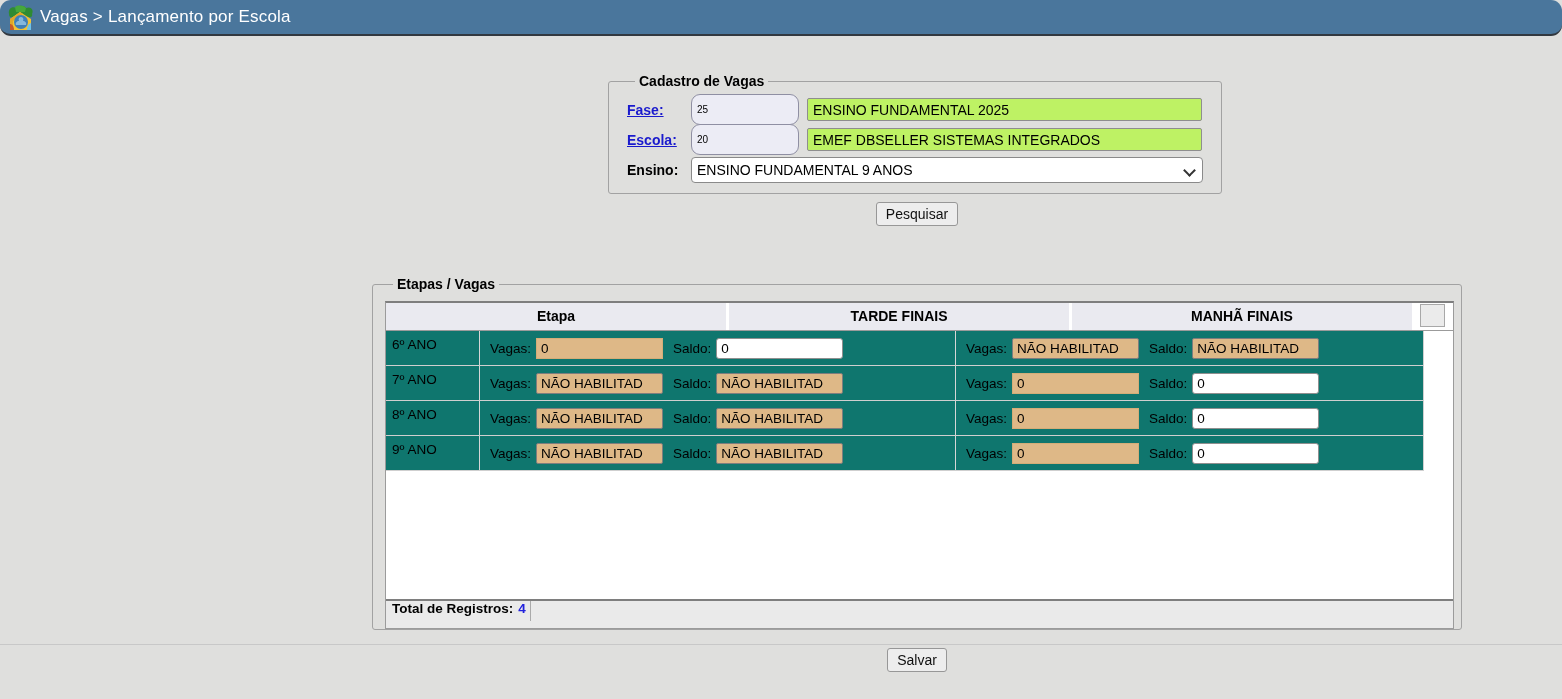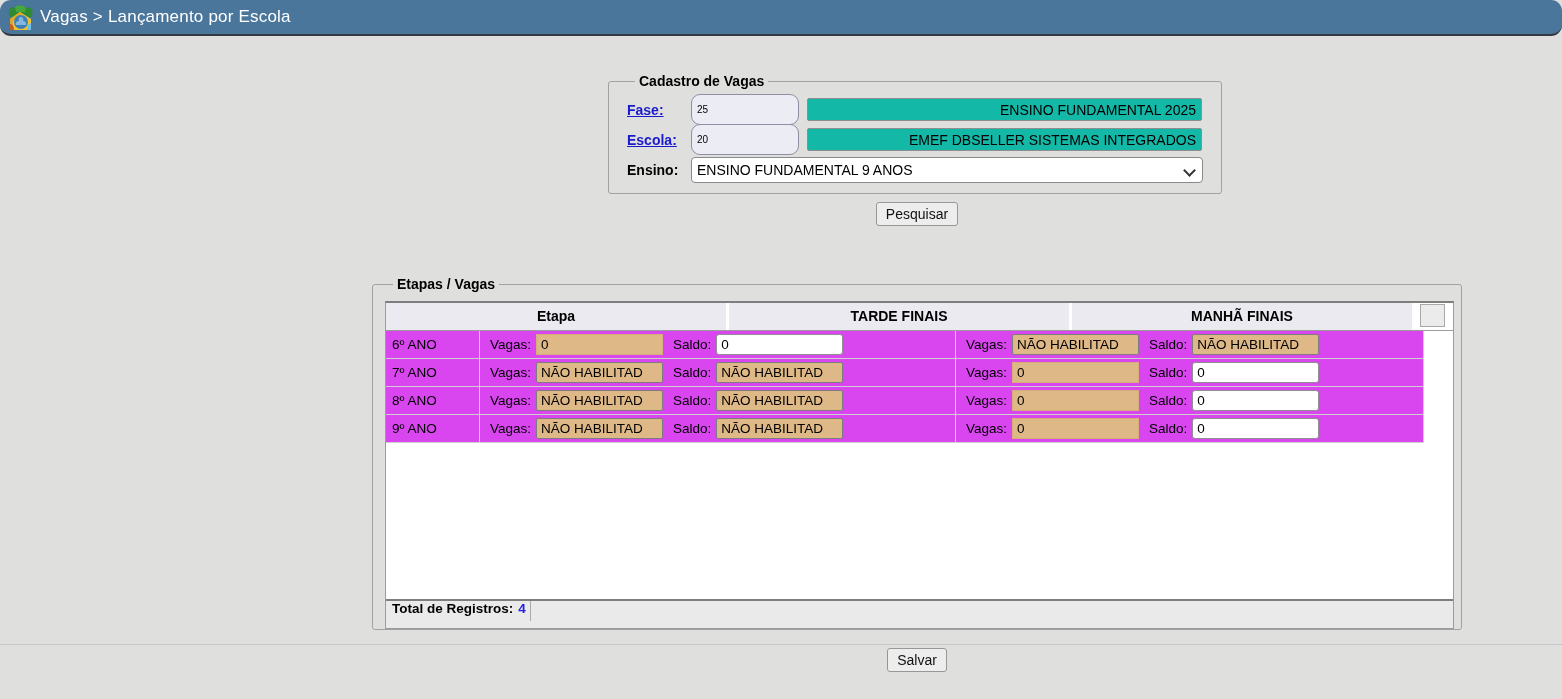--- a/index.html
+++ b/index.html
@@ -36,22 +36,22 @@
     color:#1a1acd; text-decoration:underline; cursor:pointer; flex:0 0 auto;
   }
   .form-label { width:62px; font-weight:bold; font-size:14px; flex:0 0 auto; }
   .code-input {
     width:108px; height:31px; margin-left:2px;
     background:#ececf5; border:1px solid #8f8fa3; border-radius:9px;
     padding:0 5px; font-size:10px; font-family:inherit; color:#000;
   }
   .desc-field {
     width:395px; height:23px; margin-left:8px;
-    background:#14b8a6; border:1px solid #8e8e8e; border-radius:2px;
-    padding:0 5px; font-size:14px; font-family:inherit; color:#000;text-align:right;
+    background:#bef264; border:1px solid #8e8e8e; border-radius:2px;
+    padding:0 5px; font-size:14px; font-family:inherit; color:#000;
   }
   .select-wrap { position:relative; width:512px; margin-left:2px; }
   .ensino-select {
     width:100%; height:26px; background:#ffffff;
     border:1px solid #8a8a8a; border-radius:4px;
     font-size:14px; font-family:inherit; padding:0 24px 0 5px;
     appearance:none; -webkit-appearance:none; color:#000;
   }
   .select-chevron {
     position:absolute; right:9px; top:9px; width:9px; height:9px; pointer-events:none;
@@ -87,23 +87,23 @@
     width:343px; background:#eaeaf0; border-right:3px solid #ffffff;
     font-weight:bold; font-size:14px; text-align:center; line-height:27px;
   }
   .hcell:last-of-type { border-right:none; width:346px; }
   .hspacer {
     width:25px; height:23px; margin:1px 0 0 5px;
     background:#ebebeb; border:1px solid #a8a8a8; flex:0 0 auto;
   }
   .grid-body { height:268px; overflow:hidden; }
   .grid-row {
-    display:flex; height:28px; width:1038px;
+    display:flex; height:35px; width:1038px;
     border-bottom:1px solid #cfcfcf; border-right:1px solid #cfcfcf;
-    align-items:center; background:#d946ef;
+    align-items:center; background:#0f766e;
   }
   .cell-etapa {
     width:94px; align-self:stretch; border-right:1px solid #d6d6d6;
     padding-left:6px; line-height:27px; font-size:13.5px;
   }
   .cell-turno { display:flex; align-items:center; align-self:stretch; padding-left:10px; }
   .cell-tarde { width:476px; border-right:1px solid #d6d6d6; }
   .cell-manha { width:467px; }
   .fld-label { margin-right:5px; font-size:13.5px; }
   .fld {

